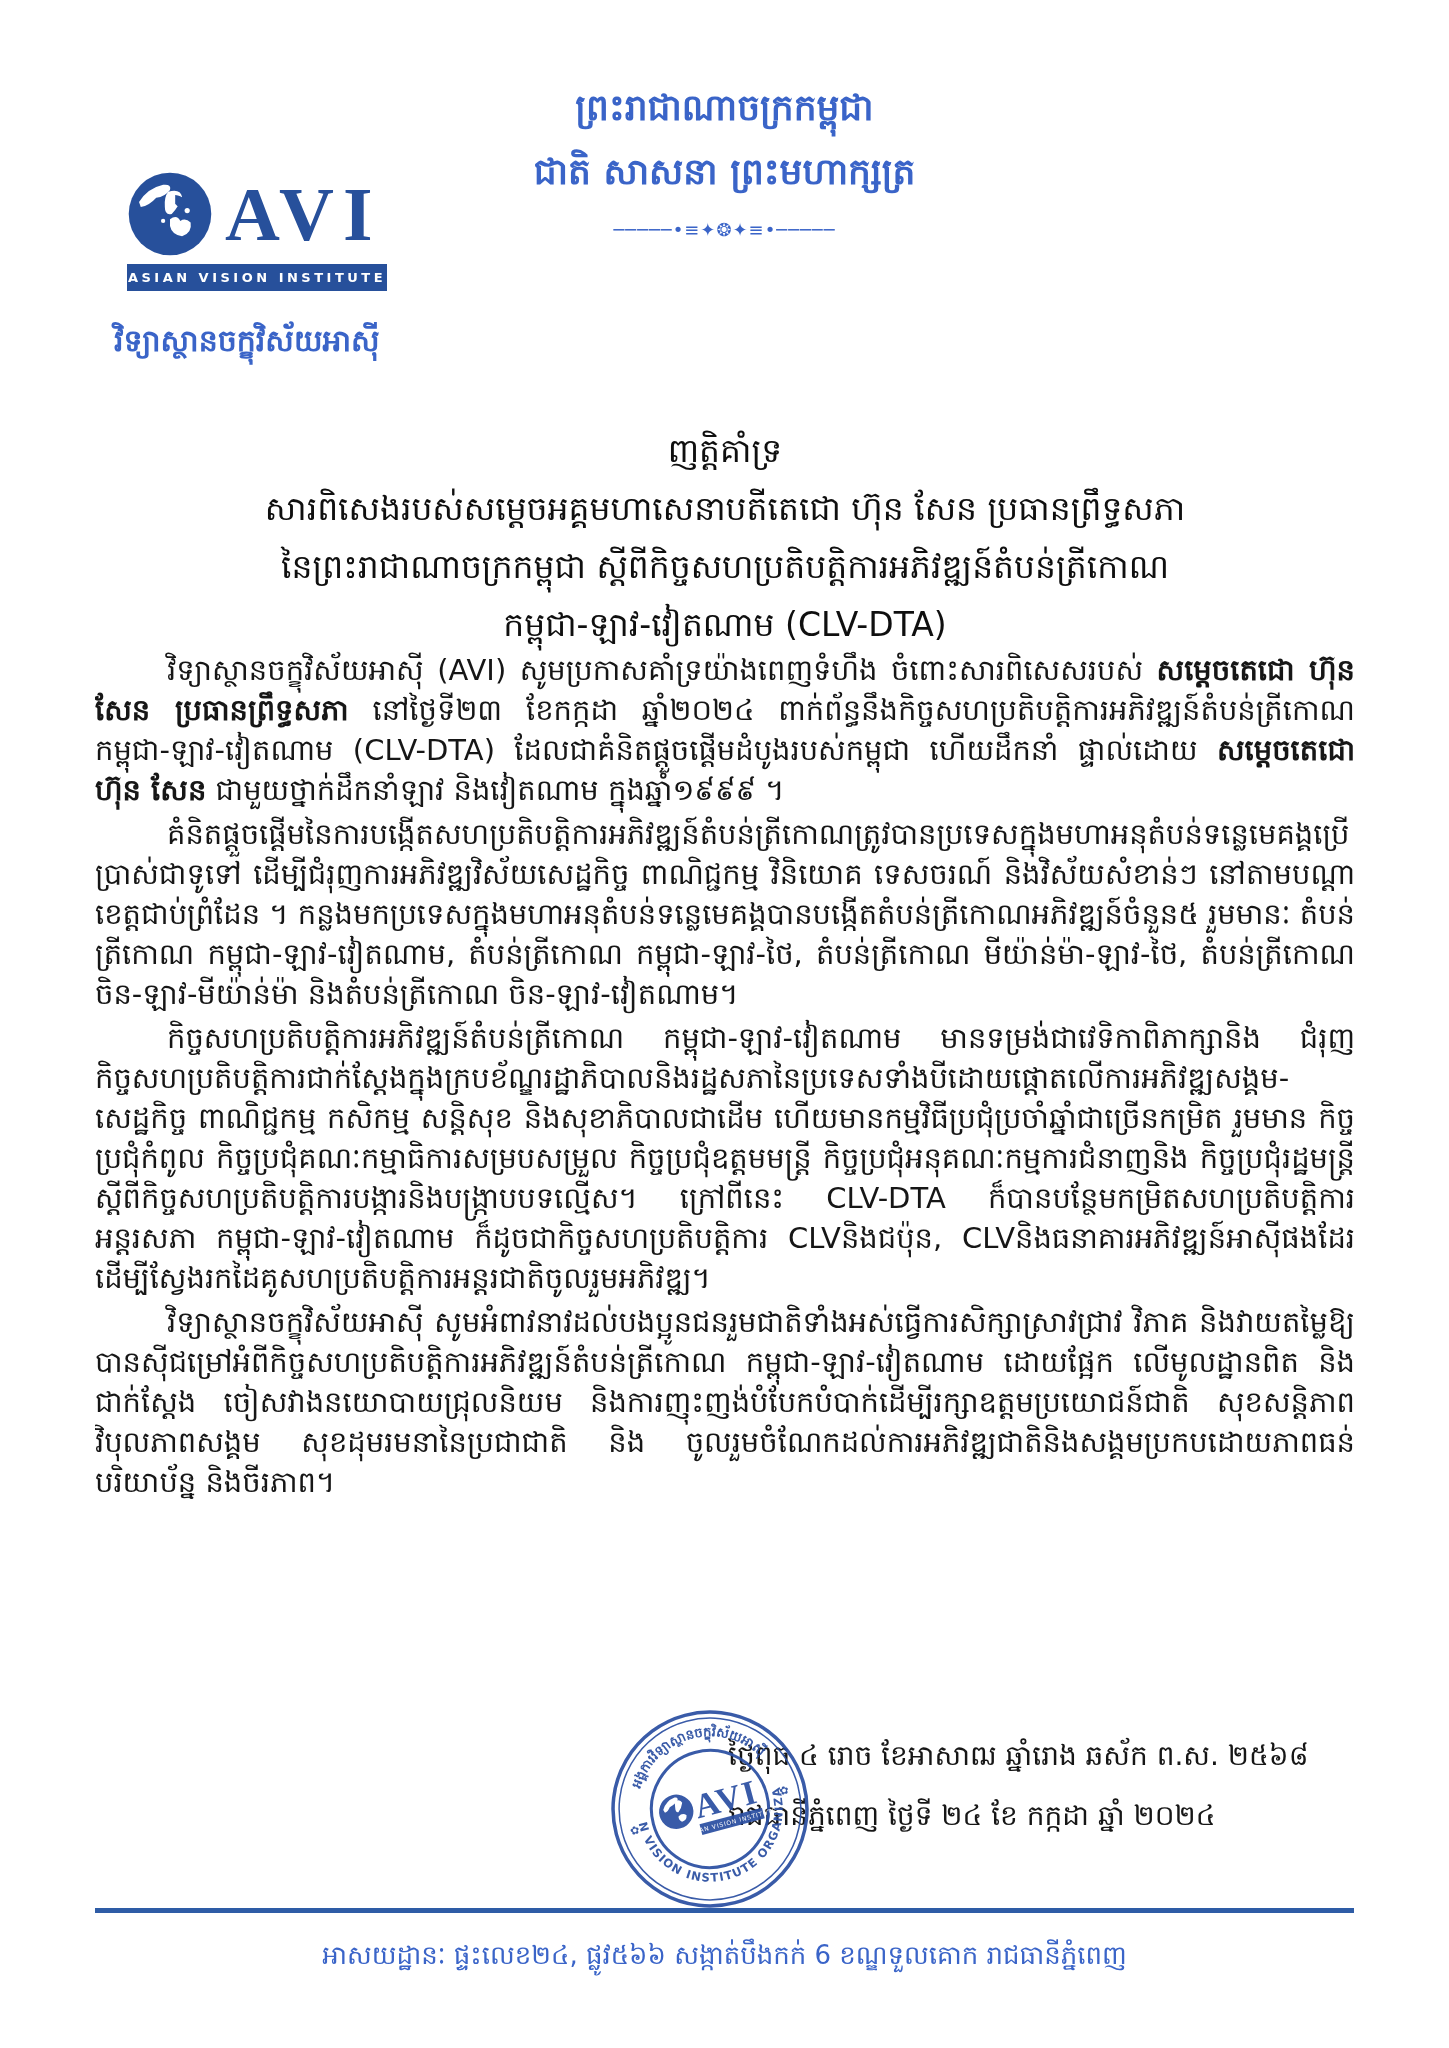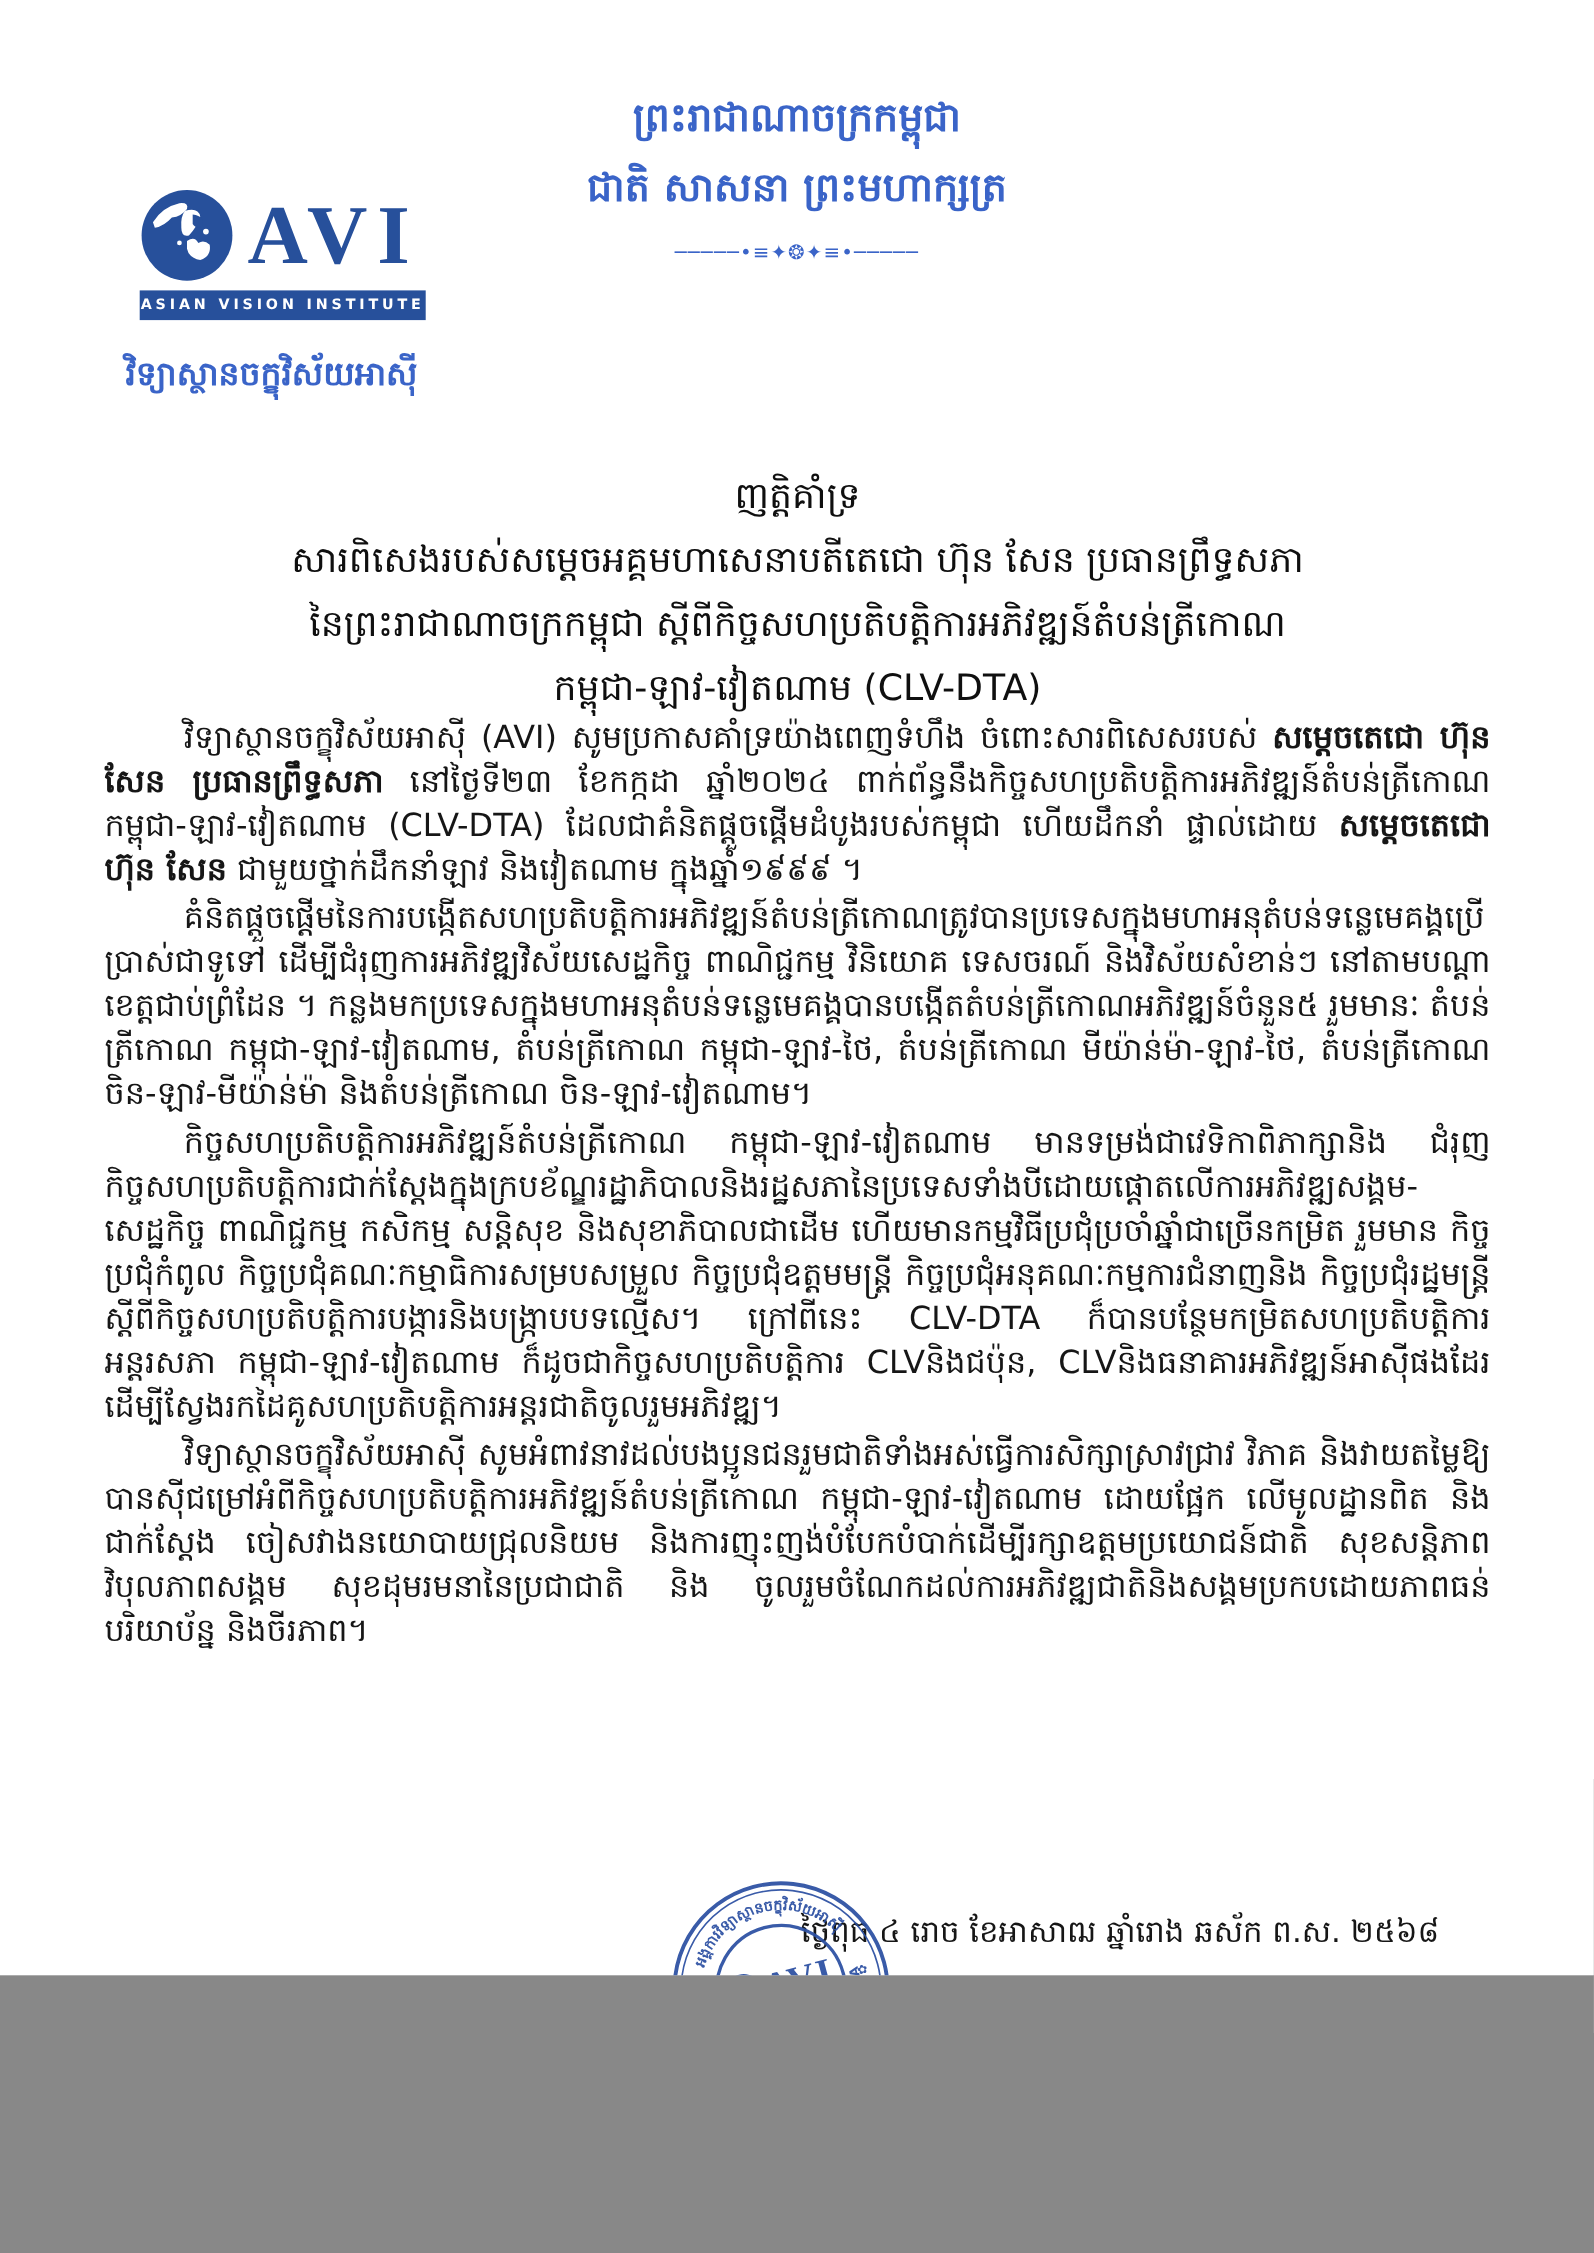--- a/index.html
+++ b/index.html
@@ -1,17 +1,17 @@
 <!DOCTYPE html>
 <html><head>
 <meta charset="utf-8">
 <style>
   html,body{margin:0;padding:0;background:#888;}
   .page{
-    position:relative;width:1449px;height:1796px;margin:0 auto;
+    position:relative;width:1449px;height:2048px;margin:0 auto;
     background:#ffffff;overflow:hidden;
     font-family:"DejaVu Sans",sans-serif;color:#161616;
   }
   
   .kingdom{
     position:absolute;top:76px;left:0;right:0;text-align:center;
     color:#3a64c8;font-weight:bold;font-size:36px;line-height:64px;
   }
   .divider{
     position:absolute;top:218px;left:0;right:0;text-align:center;

